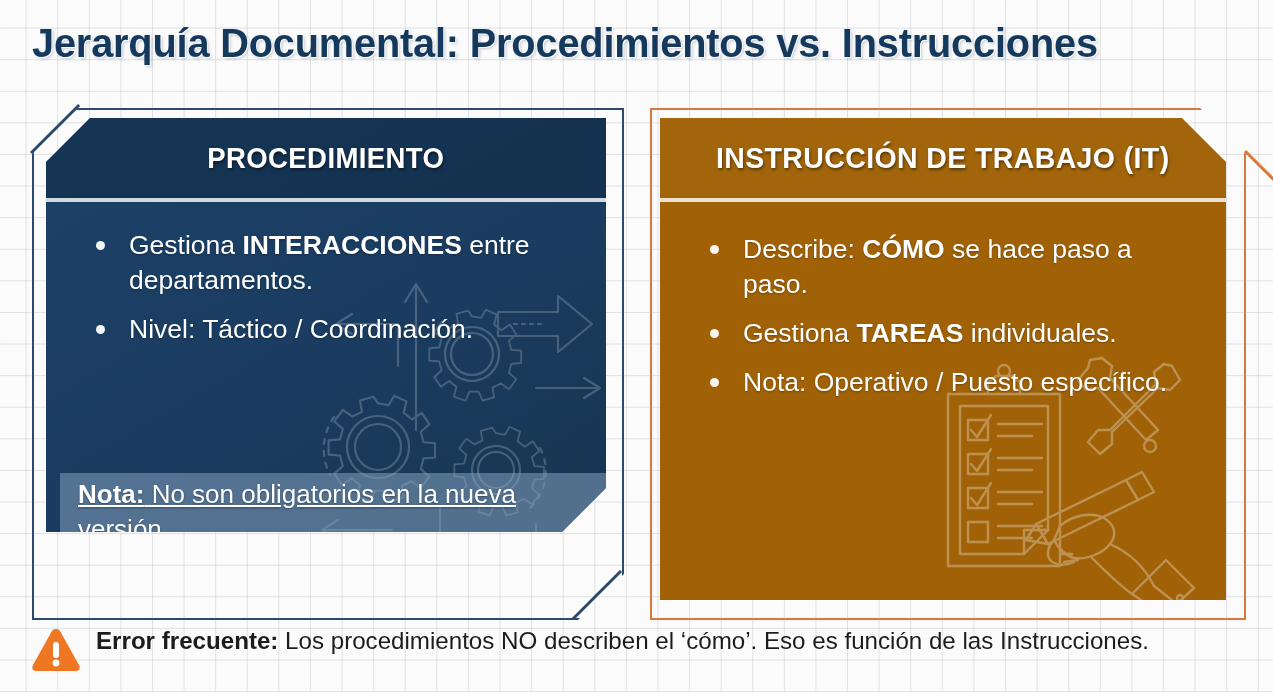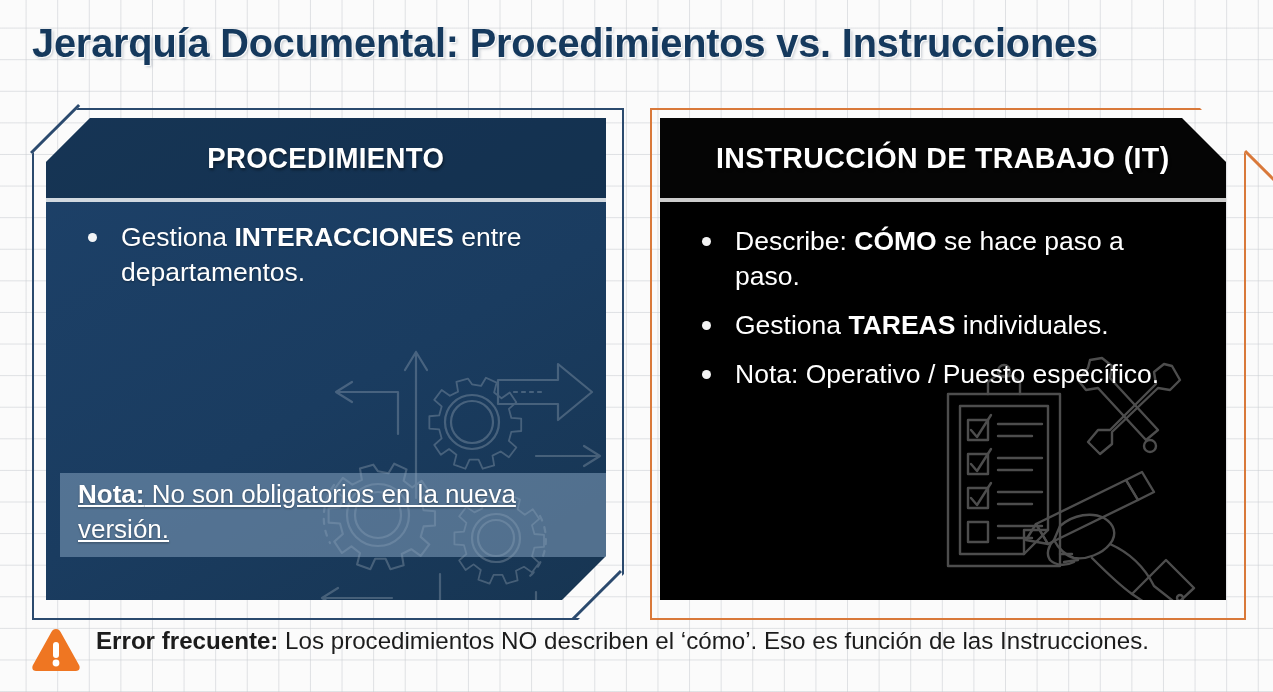--- a/index.html
+++ b/index.html
@@ -49,21 +49,21 @@
 
   
   .card.navy {
     background: linear-gradient(150deg, #1d4169 0%, #1a3c60 55%, #173552 100%);
     -webkit-clip-path: polygon(0 44px, 44px 0, 100% 0, 100% calc(100% - 44px), calc(100% - 44px) 100%, 0 100%);
     clip-path: polygon(0 44px, 44px 0, 100% 0, 100% calc(100% - 44px), calc(100% - 44px) 100%, 0 100%);
   }
 
   
   .card.orange {
-    background: #000000;
+    background: #a16207;
     -webkit-clip-path: polygon(0 0, calc(100% - 44px) 0, 100% 44px, 100% 100%, 0 100%);
     clip-path: polygon(0 0, calc(100% - 44px) 0, 100% 44px, 100% 100%, 0 100%);
   }
 
   .card-header {
     position: relative;
     height: 80px;
     display: flex;
     align-items: center;
     justify-content: center;
@@ -88,21 +88,21 @@
     left: 0; right: 0;
     height: 4px;
     background: rgba(255,255,255,0.80);
   }
 
   
   .bullets {
     position: relative;
     z-index: 3;
     list-style: none;
-    margin: 0;
+    margin: 8px;
     padding: 22px 30px 0 30px;
   }
   .bullets li {
     display: flex;
     align-items: flex-start;
     color: #ffffff;
     font-size: 26.5px;
     line-height: 35px;
     margin-bottom: 14px;
     text-shadow: 0 1px 2px rgba(0,0,0,0.30);
@@ -173,21 +173,21 @@
     <div style="position:absolute; left:0; top:0; width:100%; height:100%;
                 border:2px solid #2b4a6e;
                 -webkit-clip-path: polygon(0 46px, 46px 0, 100% 0, 100% calc(100% - 46px), calc(100% - 46px) 100%, 0 100%);
                 clip-path: polygon(0 46px, 46px 0, 100% 0, 100% calc(100% - 46px), calc(100% - 46px) 100%, 0 100%);"></div>
     <div style="position:absolute; left:-2px; top:44px; width:68px; height:3px; background:#2b4a6e;
                 transform:rotate(-45deg); transform-origin: left top;"></div>
     <div style="position:absolute; right:-2px; bottom:44px; width:68px; height:3px; background:#2b4a6e;
                 transform:rotate(-45deg); transform-origin: right bottom;"></div>
   </div>
 
-  <div class="card navy" style="left:14px; top:10px; width:560px; height:482px;">
+  <div class="card navy" style="left:14px; top:10px; width:560px; height:414px;">
 
     <div class="watermark" style="right:-24px; bottom:-40px; width:330px; height:310px; opacity:0.20;">
       <svg viewBox="0 0 330 310" width="330" height="310" fill="none" stroke="#ffffff" stroke-width="2.2" stroke-linecap="round" stroke-linejoin="round">
 
         <g transform="translate(172,92)">
           <path d="M0,-46 L11,-44 L17,-54 L30,-48 L27,-36 L36,-29 L46,-36 L54,-24 L45,-16 L48,-5 L60,-4 L60,11 L48,12 L45,23 L54,31 L45,43 L35,36 L25,41 L27,53 L13,57 L8,46 L-3,46 L-8,57 L-22,52 L-19,40 L-28,33 L-38,40 L-46,28 L-37,20 L-40,9 L-52,8 L-52,-7 L-40,-8 L-37,-19 L-46,-27 L-37,-39 L-27,-32 L-17,-37 L-19,-49 L-5,-53 Z" transform="scale(0.82)"></path>
           <circle r="21"></circle>
           <circle r="27"></circle>
         </g>
 
@@ -223,20 +223,24 @@
 
     <div class="card-header">
       <span class="card-header-text">PROCEDIMIENTO</span>
       <div class="header-rule" style="bottom:-4px;"></div>
     </div>
 
     <ul class="bullets">
       <li>
         <span class="dot"></span>
         <span class="txt"><span>Gestiona </span><b>INTERACCIONES</b><span> entre departamentos.</span></span>
+      </li>
+      <li>
+        <span class="dot"></span>
+        <span class="txt">Nivel: Táctico / Coordinación.</span>
       </li>
     </ul>
 
     <div class="note" style="left:14px; right:-2px; top:355px;">
       <b>Nota:</b><span> No son obligatorios en la nueva versión.</span>
     </div>
   </div>
 </div>
 
 <div class="card-wrap" style="left:650px; top:108px; width:592px; height:508px;">

